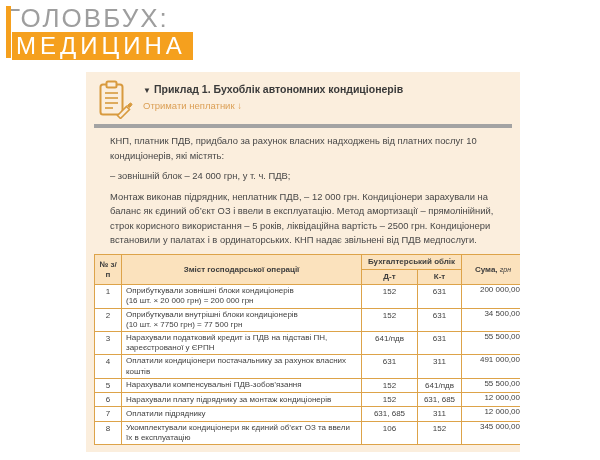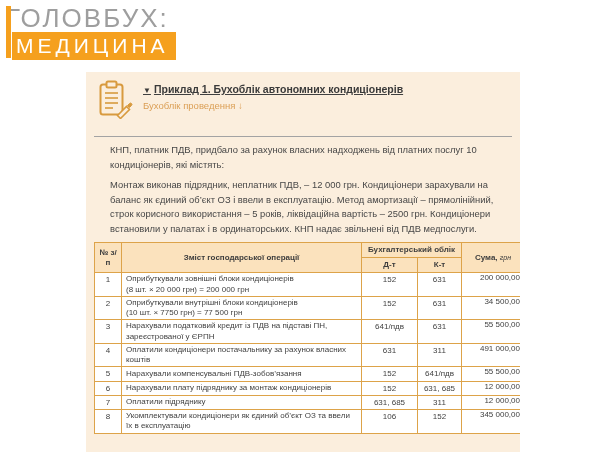--- a/index.html
+++ b/index.html
@@ -3,26 +3,26 @@
 <meta charset="utf-8">
 <style>
   * { box-sizing: border-box; margin: 0; padding: 0; }
   html, body { width: 600px; height: 460px; background: #ffffff; overflow: hidden; }
   body { font-family: "Liberation Sans", sans-serif; color: #404040; position: relative; }
 
   
   .logo { position: absolute; left: 6px; top: 5px; }
   .logo-bar { position: absolute; left: 0; top: 1px; width: 5px; height: 52px; background: #f5a01e; }
   .logo-line1 { font-size: 26px; font-weight: 200; letter-spacing: 2px; color: #9e9e9e; line-height: 27px; }
-  .logo-line2 { margin-left: 6px; display: inline-block; background: #f5a01e; color: #ffffff; font-size: 21px; font-weight: 200; letter-spacing: 4px; line-height: 28px; padding: 0 7px 0 4px; text-align: right; }
+  .logo-line2 { margin-left: 6px; display: inline-block; background: #f5a01e; color: #ffffff; font-size: 24px; font-weight: 200; letter-spacing: 4px; line-height: 28px; padding: 0 7px 0 4px; text-align: right; }
 
   
   .panel { position: absolute; left: 86px; top: 72px; width: 434px; height: 380px; background: #fbeedd; padding: 7px 8px 6px 8px; overflow: hidden; }
 
-  .example-header { display: flex; align-items: flex-start; padding-bottom: 17px; border-bottom: 1px solid #a3a3a3; text-decoration: underline; }
+  .example-header { display: flex; align-items: flex-start; padding-bottom: 5px; border-bottom: 4px solid #a3a3a3; }
   .example-icon { width: 40px; height: 40px; flex: 0 0 40px; margin-right: 9px; }
   .example-head-text { padding-top: 4px; }
   .example-title { font-size: 10.5px; font-weight: bold; color: #3a3a3a; cursor: pointer; }
   .collapse-marker { font-size: 8px; margin-right: 3px; color: #3a3a3a; }
   .example-link { display: inline-block; margin-top: 5px; font-size: 9.5px; color: #db9f55; cursor: pointer; }
 
   .body-text p { font-size: 9.4px; line-height: 1.55; margin: 6px 16px; color: #474747; }
 
   
   table { border-collapse: collapse; width: 100%; margin-top: 4px; table-layout: fixed; }
@@ -58,26 +58,27 @@
       <line x1="11" y1="19" x2="24" y2="19" stroke="#d89a3e" stroke-width="1.6"></line>
       <line x1="11" y1="24" x2="24" y2="24" stroke="#d89a3e" stroke-width="1.6"></line>
       <line x1="11" y1="29" x2="19" y2="29" stroke="#d89a3e" stroke-width="1.6"></line>
       <path d="M23.5 36.5 L32.5 27.5 L35.5 30.5 L26.5 39.5 Z" fill="#fbeedd" stroke="#d89a3e" stroke-width="1.6"></path>
       <path d="M33.5 26.5 l2 -2 a1.4 1.4 0 0 1 2 2 l-2 2 Z" fill="#d89a3e" stroke="#d89a3e" stroke-width="1"></path>
     </svg>
     <div class="example-head-text">
       <div class="example-title">
         <span class="collapse-marker">▼</span><span>Приклад 1. Бухоблік автономних кондиціонерів</span>
       </div>
-      <span class="example-link">Бухоблік проведення ↓</span>
+      <span class="example-link">Отримати неплатник ↓</span>
     </div>
   </div>
 
   <div class="body-text">
     <p>КНП, платник ПДВ, придбало за рахунок власних надходжень від платних послуг 10 кондиціонерів, які містять:</p>
+    <p>– зовнішній блок – 24 000 грн, у т. ч. ПДВ;</p>
     <p>Монтаж виконав підрядник, неплатник ПДВ, – 12 000 грн. Кондиціонери зарахували на баланс як єдиний об’єкт ОЗ і ввели в експлуатацію. Метод амортизації – прямолінійний, строк корисного використання – 5 років, ліквідаційна вартість – 2500 грн. Кондиціонери встановили у палатах і в ординаторських. КНП надає звільнені від ПДВ медпослуги.</p>
   </div>
 
   <table>
     <colgroup>
       <col class="col-num">
         <col class="col-desc">
         <col class="col-dt">
         <col class="col-kt">
         <col class="col-sum">
@@ -94,21 +95,21 @@
       <tr>
         <th>Д-т</th>
         <th>К-т</th>
       </tr>
     </thead>
     <tbody>
         <tr>
     <td class="c-num">1</td>
     <td class="c-desc">
             <div>Оприбуткували зовнішні блоки кондиціонерів</div>
-            <div>(8 шт. × 20 000 грн) =  200 000 грн</div>
+            <div>(16 шт. × 20 000 грн) =  200 000 грн</div>
           </td>
     <td class="c-dt">152</td>
     <td class="c-kt">631</td>
     <td class="c-sum">200 000,00</td>
   </tr>
         <tr>
     <td class="c-num">2</td>
     <td class="c-desc">
             <div>Оприбуткували внутрішні блоки кондиціонерів</div>
             <div>(10 шт. × 7750 грн) = 77 500 грн</div>

